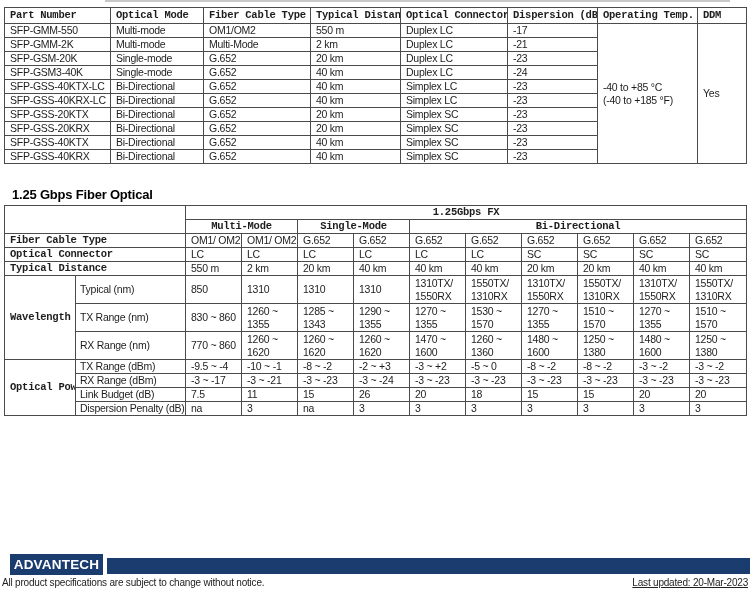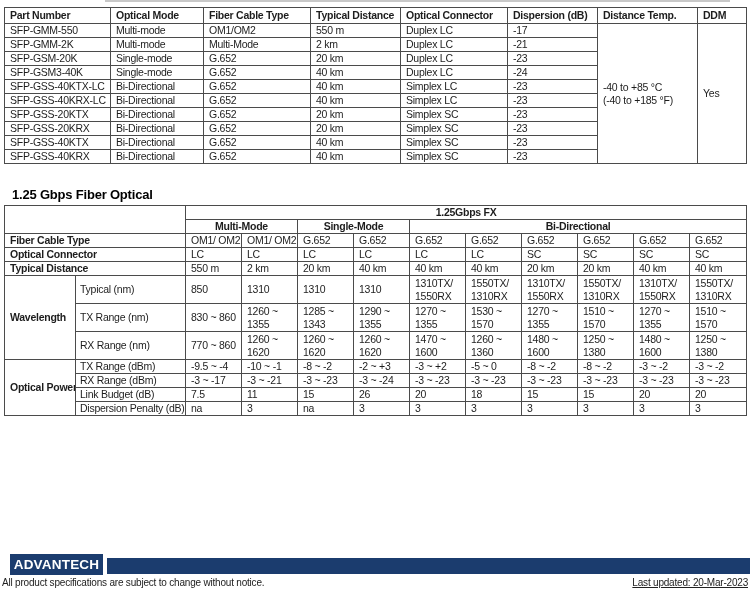--- a/index.html
+++ b/index.html
@@ -22,21 +22,21 @@
     padding:0 5px;
     font-size:10.5px;
     letter-spacing:-0.25px;
     line-height:1.15;
     text-align:left;
     vertical-align:middle;
     white-space:nowrap;
     overflow:hidden;
     height:13px;
   }
-  .spec-table th { font-weight:bold; }
+  .spec-table th { font-weight:bold;font-family:Liberation Mono, monospace; }
   #top-table { top:7px; left:4px; width:742px; }
   #top-table thead th { height:15px; }
   #fx-table { top:205px; left:4px; width:742px; }
   .center { text-align:center !important; }
   .pre { white-space:pre-line !important; }
   tr.tall td, tr.tall th { height:27px; }
   td.sublabel { padding-left:4px; padding-right:17px; }
   .section-title {
     position:absolute; top:179px; left:4px; margin:8px;
     font-size:13px; font-weight:bold; color:#000000;
@@ -78,21 +78,21 @@
       <col style="width:49px">
   </colgroup>
   <thead>
       <tr>
         <th>Part Number</th>
         <th>Optical Mode</th>
         <th>Fiber Cable Type</th>
         <th>Typical Distance</th>
         <th>Optical Connector</th>
         <th>Dispersion (dB)</th>
-        <th>Distance Temp.</th>
+        <th>Operating Temp.</th>
         <th>DDM</th>
       </tr>
     </thead>
   <tbody>
       <tr>
         <td>SFP-GMM-550</td>
         <td>Multi-mode</td>
         <td>OM1/OM2</td>
         <td>550 m</td>
         <td>Duplex LC</td>

